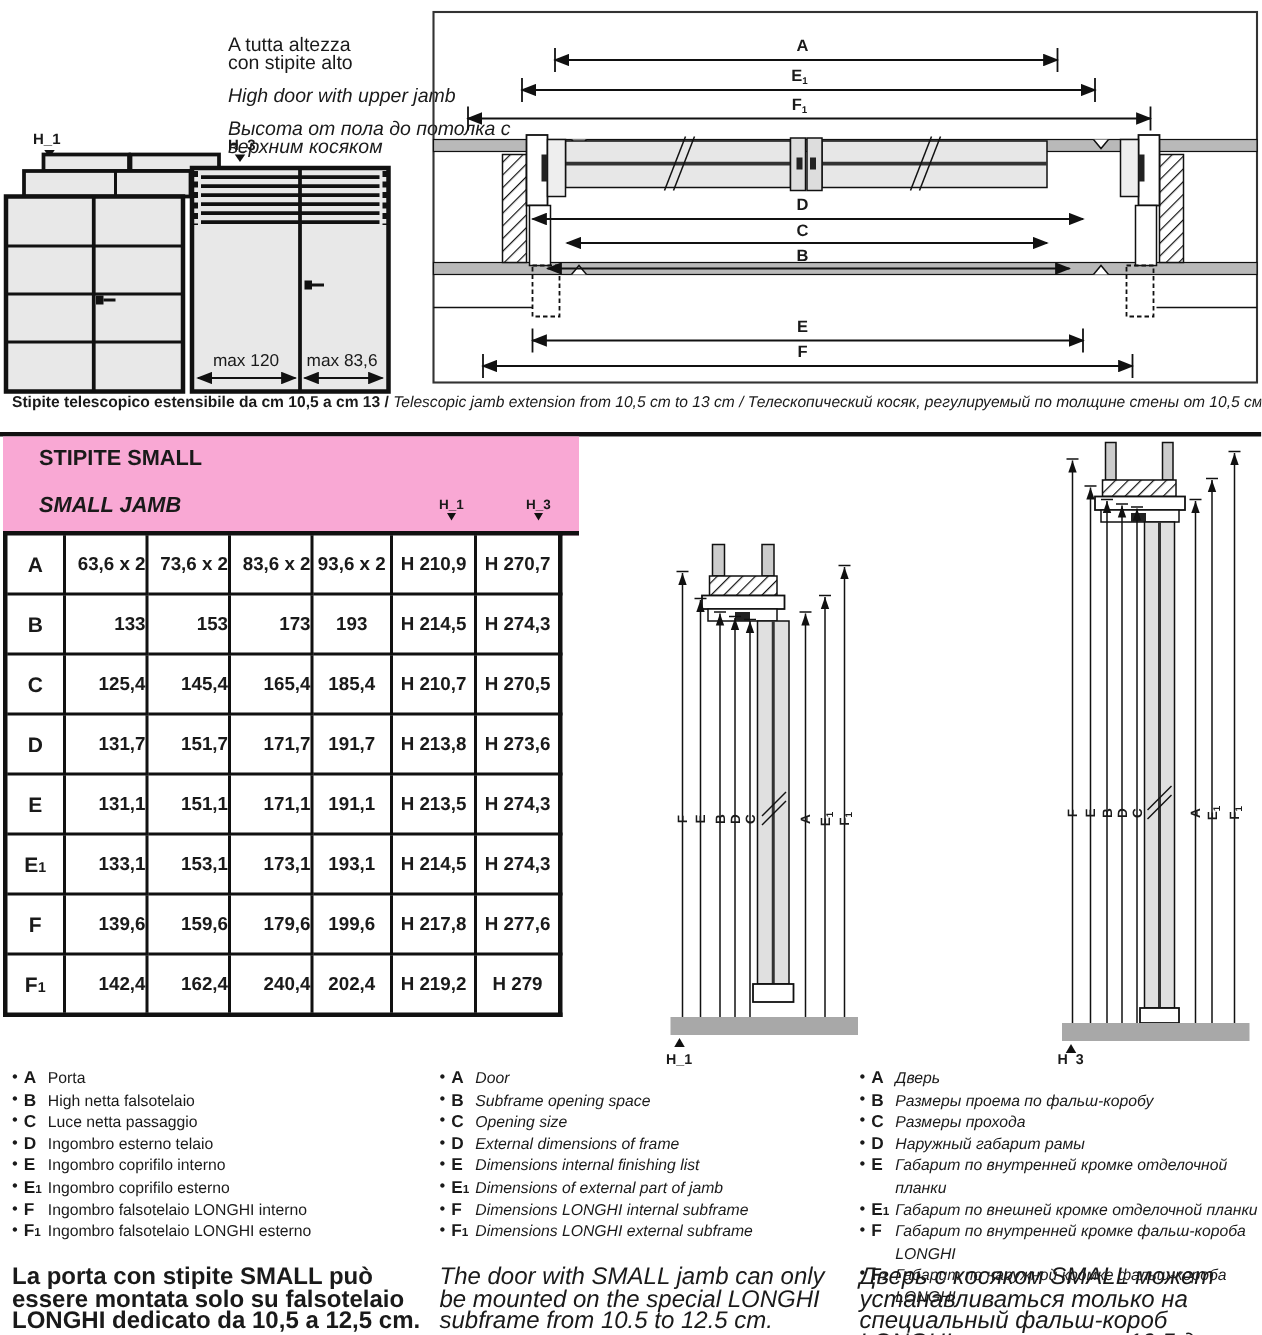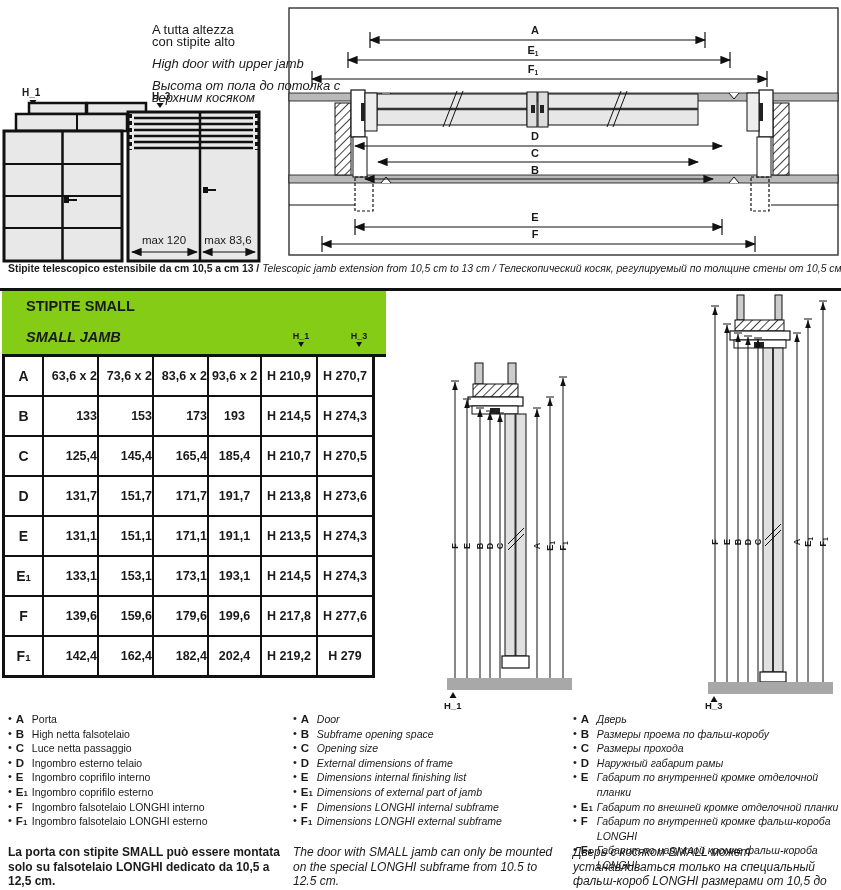--- a/index.html
+++ b/index.html
@@ -14,21 +14,21 @@
   #tl-text .grp{margin-bottom:10px;}
   .it-cap{font-style:normal;}
   .em{font-style:italic;}
   
   #caption{left:8px;top:263px;width:830px;font-size:10.4px;white-space:nowrap;}
   #caption .b{font-weight:bold;}
   #caption .i{font-style:italic;}
   
   #top-rule{left:0;top:288px;width:841px;height:3px;background:#111;}
   
-  #band{left:2px;top:291px;width:384px;height:63px;background:#84cc16;border-bottom:3px solid #111;}
+  #band{left:2px;top:291px;width:384px;height:63px;background:#f9a8d4;border-bottom:3px solid #111;}
   #band .titles{position:absolute;left:24px;top:7px;font-size:14.5px;font-weight:bold;line-height:16.5px;}
   #band .titles .em{font-style:italic;margin-top:14px;}
   .hcol{position:absolute;top:40px;width:60px;text-align:center;font-size:9px;font-weight:bold;}
   .hcol .tri{display:block;margin:1px auto 0;width:0;height:0;border-left:3.5px solid transparent;
              border-right:3.5px solid transparent;border-top:5px solid #111;}
   #hcol1{left:269px;} #hcol2{left:327px;}
   
   #dimtable{position:absolute;left:2px;top:354px;border-collapse:collapse;}
   #dimtable td{border:2px solid #111;text-align:center;vertical-align:middle;
                font-weight:bold;font-size:12.5px;height:38px;padding:0;background:#fff;}
@@ -39,21 +39,21 @@
   
   .legend{font-size:10.5px;line-height:14.6px;}
   #leg-it{left:8px;top:712px;width:272px;}
   #leg-en{left:293px;top:712px;width:268px;font-style:italic;}
   #leg-ru{left:573px;top:712px;width:266px;font-style:italic;}
   .li{display:flex;align-items:baseline;}
   .li::before{content:"\2022";font-style:normal;font-size:11px;margin-right:4px;position:relative;top:-1px;}
   .lk{font-weight:bold;font-style:normal;font-size:11.5px;min-width:16px;display:inline-block;}
   .lt{flex:1;}
   
-  .note{font-size:12px;line-height:14.5px;}
+  .note{font-size:16px;line-height:14.5px;}
   #note-it{left:8px;top:845px;width:278px;font-weight:bold;}
   #note-en{left:293px;top:845px;width:262px;font-style:italic;}
   #note-ru{left:573px;top:845px;width:264px;font-style:italic;}
 </style>
 </head>
 <body>
 
 <div id="page">
 
   <svg class="abs" style="left:0;top:0" width="280" height="268" viewBox="0 0 280 268">
@@ -303,21 +303,21 @@
       <td class="v">159,6</td>
       <td class="v">179,6</td>
       <td class="v4">199,6</td>
       <td class="h">H 217,8</td>
       <td class="h">H 277,6</td>
     </tr>
     <tr>
       <td class="rowlab"><span>F</span><sub>1</sub></td>
       <td class="v">142,4</td>
       <td class="v">162,4</td>
-      <td class="v">182,4</td>
+      <td class="v">240,4</td>
       <td class="v4">202,4</td>
       <td class="h">H 219,2</td>
       <td class="h">H 279</td>
     </tr>
   </tbody>
     </table>
 
   <svg class="abs" style="left:430px;top:296px" width="160" height="418" viewBox="0 0 160 418">
     <defs>
       <pattern id="hatchB" patternUnits="userSpaceOnUse" width="6" height="6" patternTransform="rotate(45)">

